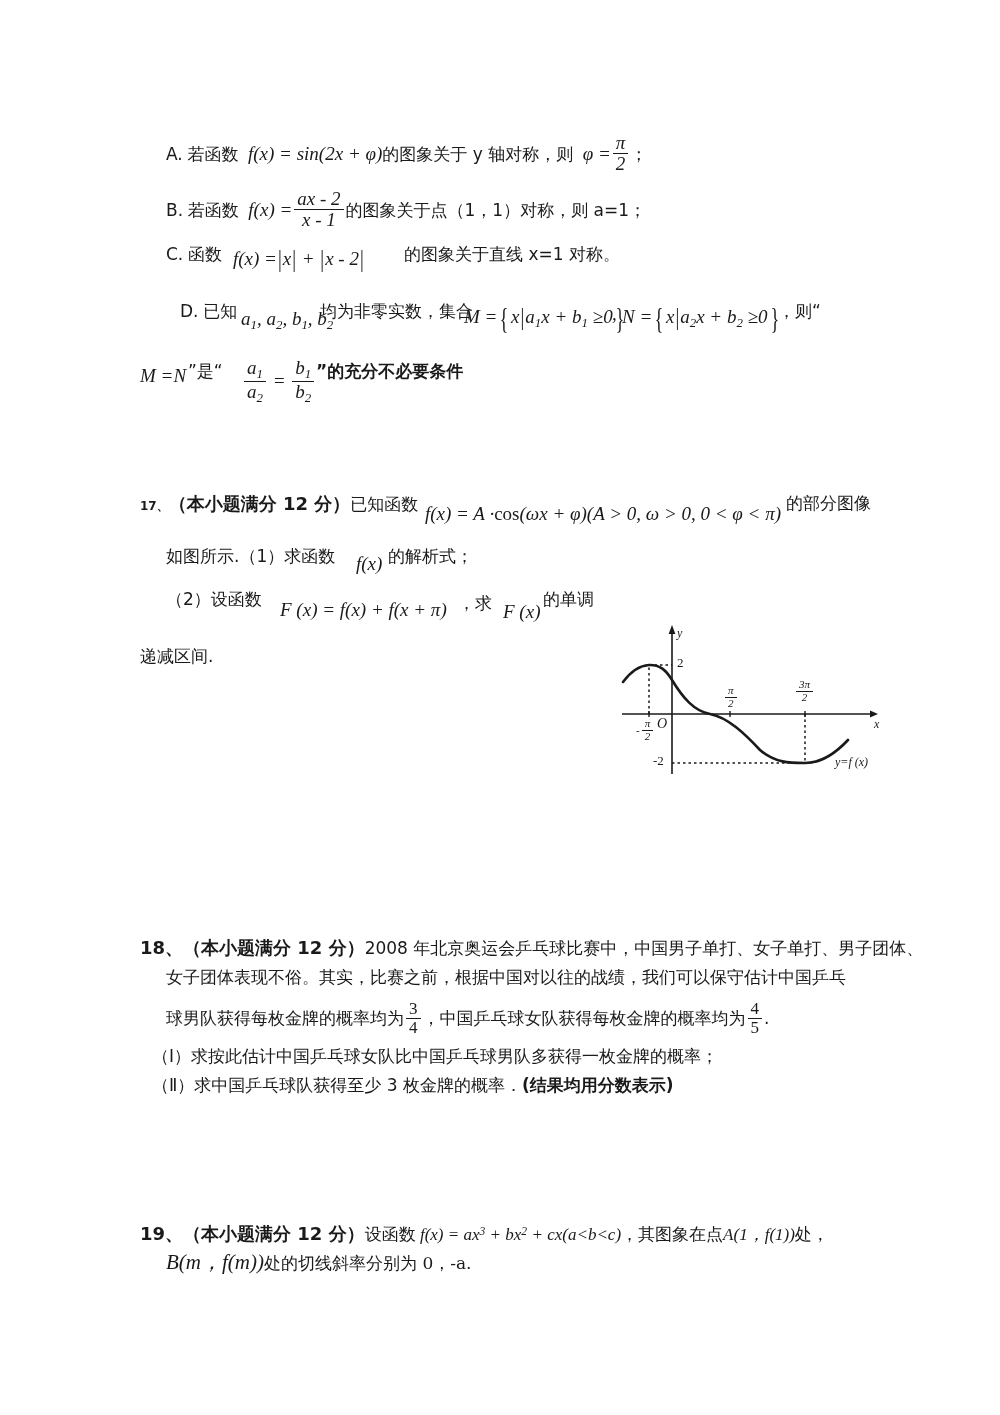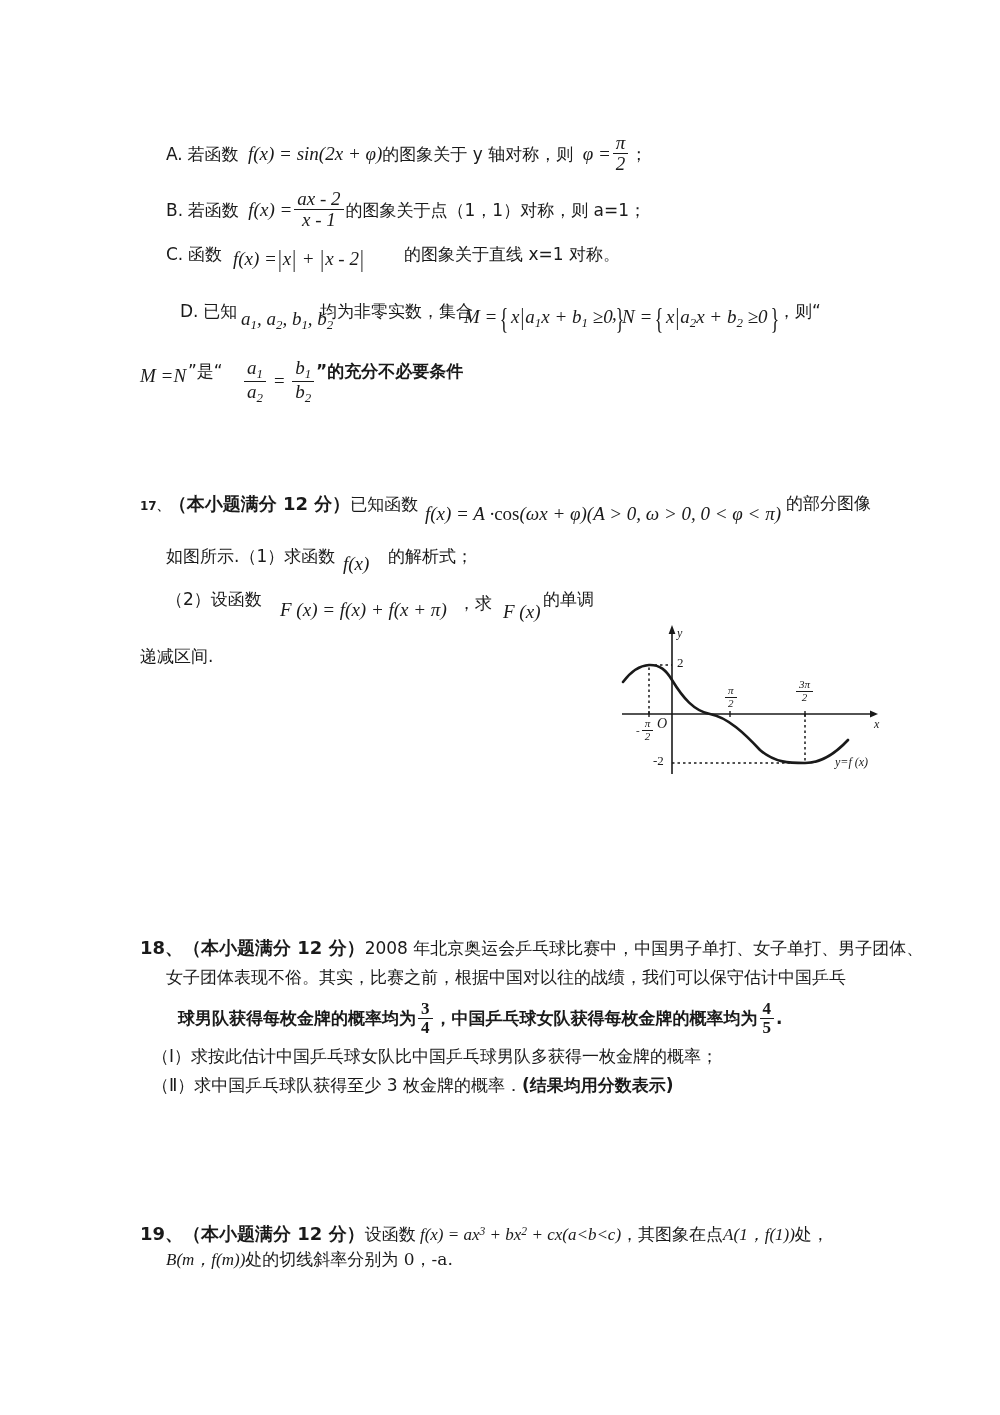--- a/index.html
+++ b/index.html
@@ -169,21 +169,21 @@
   <div class="blk" style="left:425px; top:503px;">
     <span class="math"><i>f</i>(<i>x</i>) = <i>A</i> ·<span class="up">cos</span>(<i>ωx</i> + <i>φ</i>)(<i>A</i> &gt; 0, <i>ω</i> &gt; 0, 0 &lt; <i>φ</i> &lt; <i>π</i>)</span>
   </div>
   <div class="blk" style="left:786px; top:492px;">
     <span class="cn">的部分图像</span>
   </div>
 
   <div class="blk" style="left:166px; top:545px;">
     <span class="cn">如图所示.（1）求函数</span>
   </div>
-  <div class="blk" style="left:343px; top:553px;text-align:right;">
+  <div class="blk" style="left:356px; top:553px;text-align:right;">
     <span class="math"><i>f</i>(<i>x</i>)</span>
   </div>
   <div class="blk" style="left:388px; top:545px;">
     <span class="cn">的解析式；</span>
   </div>
 
   <div class="blk" style="left:166px; top:588px;">
     <span class="cn">（2）设函数</span>
   </div>
   <div class="blk" style="left:280px; top:599px;">
@@ -245,32 +245,32 @@
 
     <span class="lbl" style="left:215px; top:133px; font-size:12px;">y=f (x)</span>
   </div>
 
   <div class="blk" style="left:140px; top:936px;">
     <span class="cn bold" style="font-size:18px;">18、</span><span class="cn bold" style="font-size:18px;">（本小题满分 12 分）</span><span class="cn">2008 年北京奥运会乒乓球比赛中，中国男子单打、女子单打、男子团体、</span>
   </div>
   <div class="blk" style="left:166px; top:966px;">
     <span class="cn">女子团体表现不俗。其实，比赛之前，根据中国对以往的战绩，我们可以保守估计中国乒乓</span>
   </div>
-  <div class="blk" style="left:178px; top:1000px;font-weight:bold;">
+  <div class="blk" style="left:166px; top:1000px;">
     <span class="math" style="font-size:17px;">
       <span class="cn">球男队获得每枚金牌的概率均为</span><span class="frac" style="font-style:normal;"><span class="num">3</span><span class="den">4</span></span><span class="cn">，中国乒乓球女队获得每枚金牌的概率均为</span><span class="frac" style="font-style:normal;"><span class="num">4</span><span class="den">5</span></span><span class="cn">.</span>
     </span>
   </div>
   <div class="blk" style="left:152px; top:1045px;">
     <span class="cn">（Ⅰ）求按此估计中国乒乓球女队比中国乒乓球男队多获得一枚金牌的概率；</span>
   </div>
   <div class="blk" style="left:152px; top:1074px;">
     <span class="cn">（Ⅱ）求中国乒乓球队获得至少 3 枚金牌的概率．</span><span class="cn bold">(结果均用分数表示)</span>
   </div>
 
   <div class="blk" style="left:140px; top:1222px;">
     <span class="cn bold" style="font-size:18px;">19、</span><span class="cn bold" style="font-size:18px;">（本小题满分 12 分）</span><span class="cn-serif">设函数</span><span class="math" style="font-size:17px;">&nbsp;<i>f</i>(<i>x</i>) = <i>ax</i><span class="sup">3</span> + <i>bx</i><span class="sup">2</span> + <i>cx</i>(<i>a</i>&lt;<i>b</i>&lt;<i>c</i>)</span><span class="cn-serif">，其图象在点</span><span class="math" style="font-size:17px;"><i>A</i>(1，<i>f</i>(1))</span><span class="cn-serif">处，</span>
   </div>
   <div class="blk" style="left:166px; top:1248px;">
-    <span class="math" style="font-size:17px;"><i>B</i>(<i>m</i>，<i>f</i>(<i>m</i>))</span><span class="cn-serif">处的切线斜率分别为 0，-a.</span>
+    <span class="math" style="font-size:21px;"><i>B</i>(<i>m</i>，<i>f</i>(<i>m</i>))</span><span class="cn-serif">处的切线斜率分别为 0，-a.</span>
   </div>
 
 </div>
 
 </body></html>

